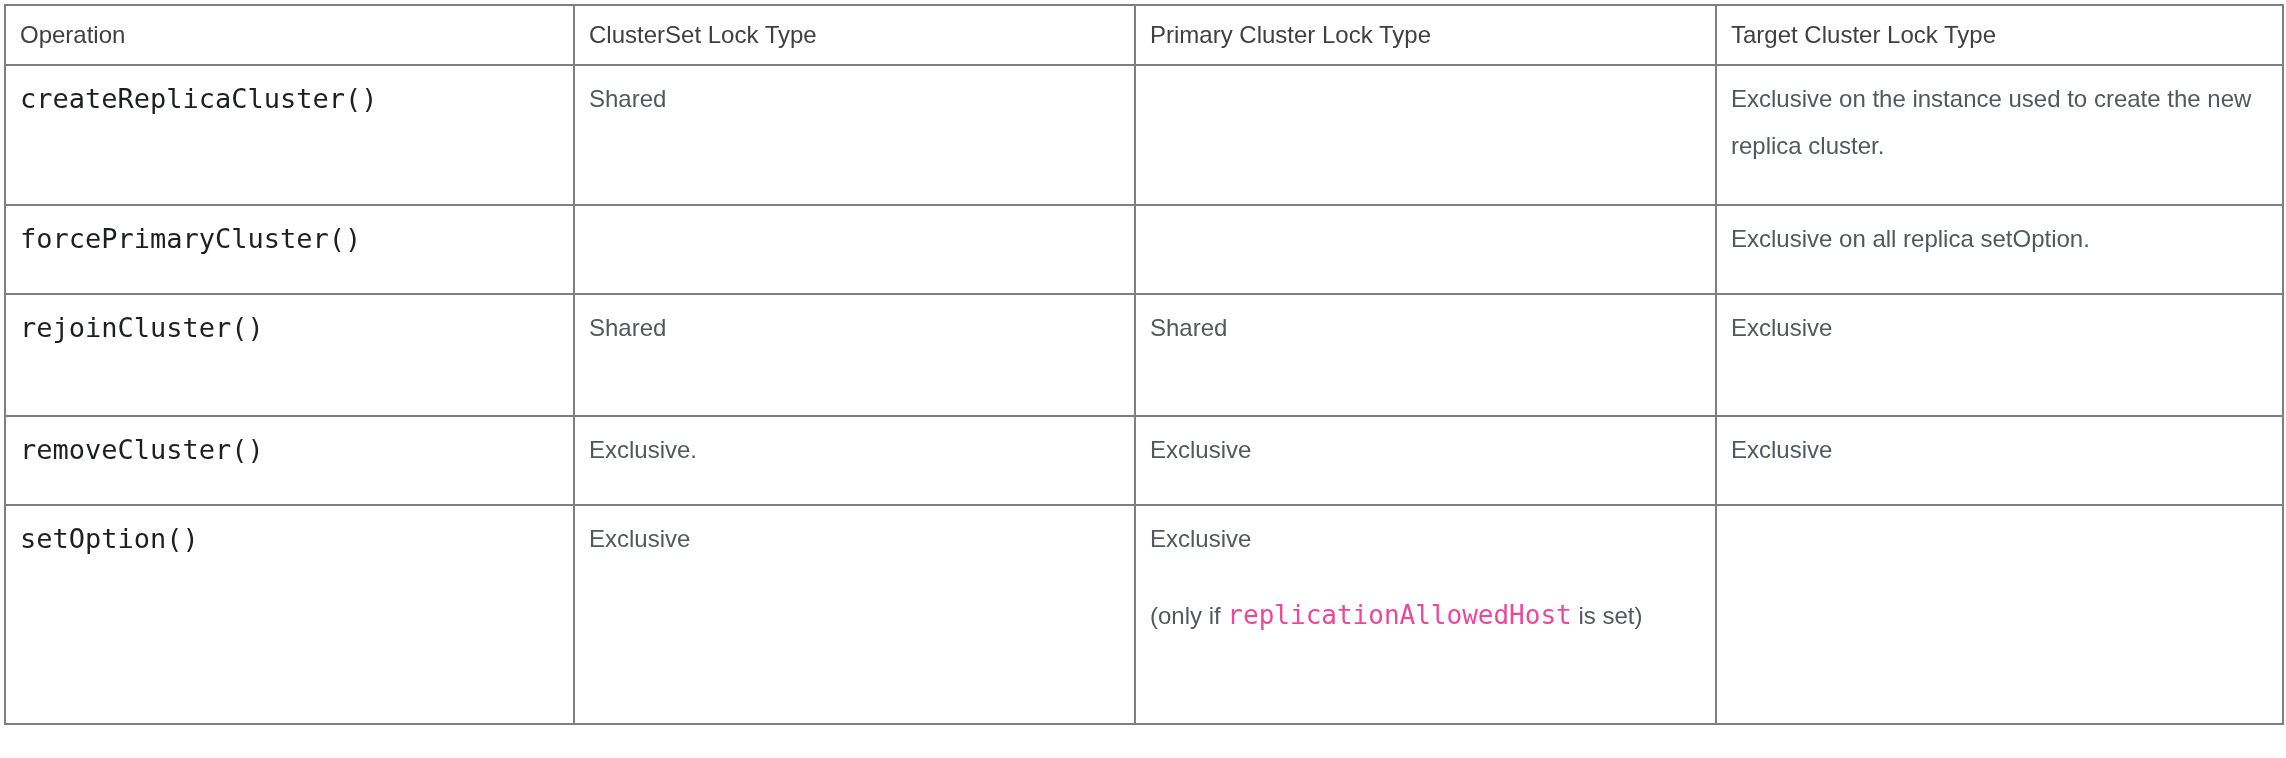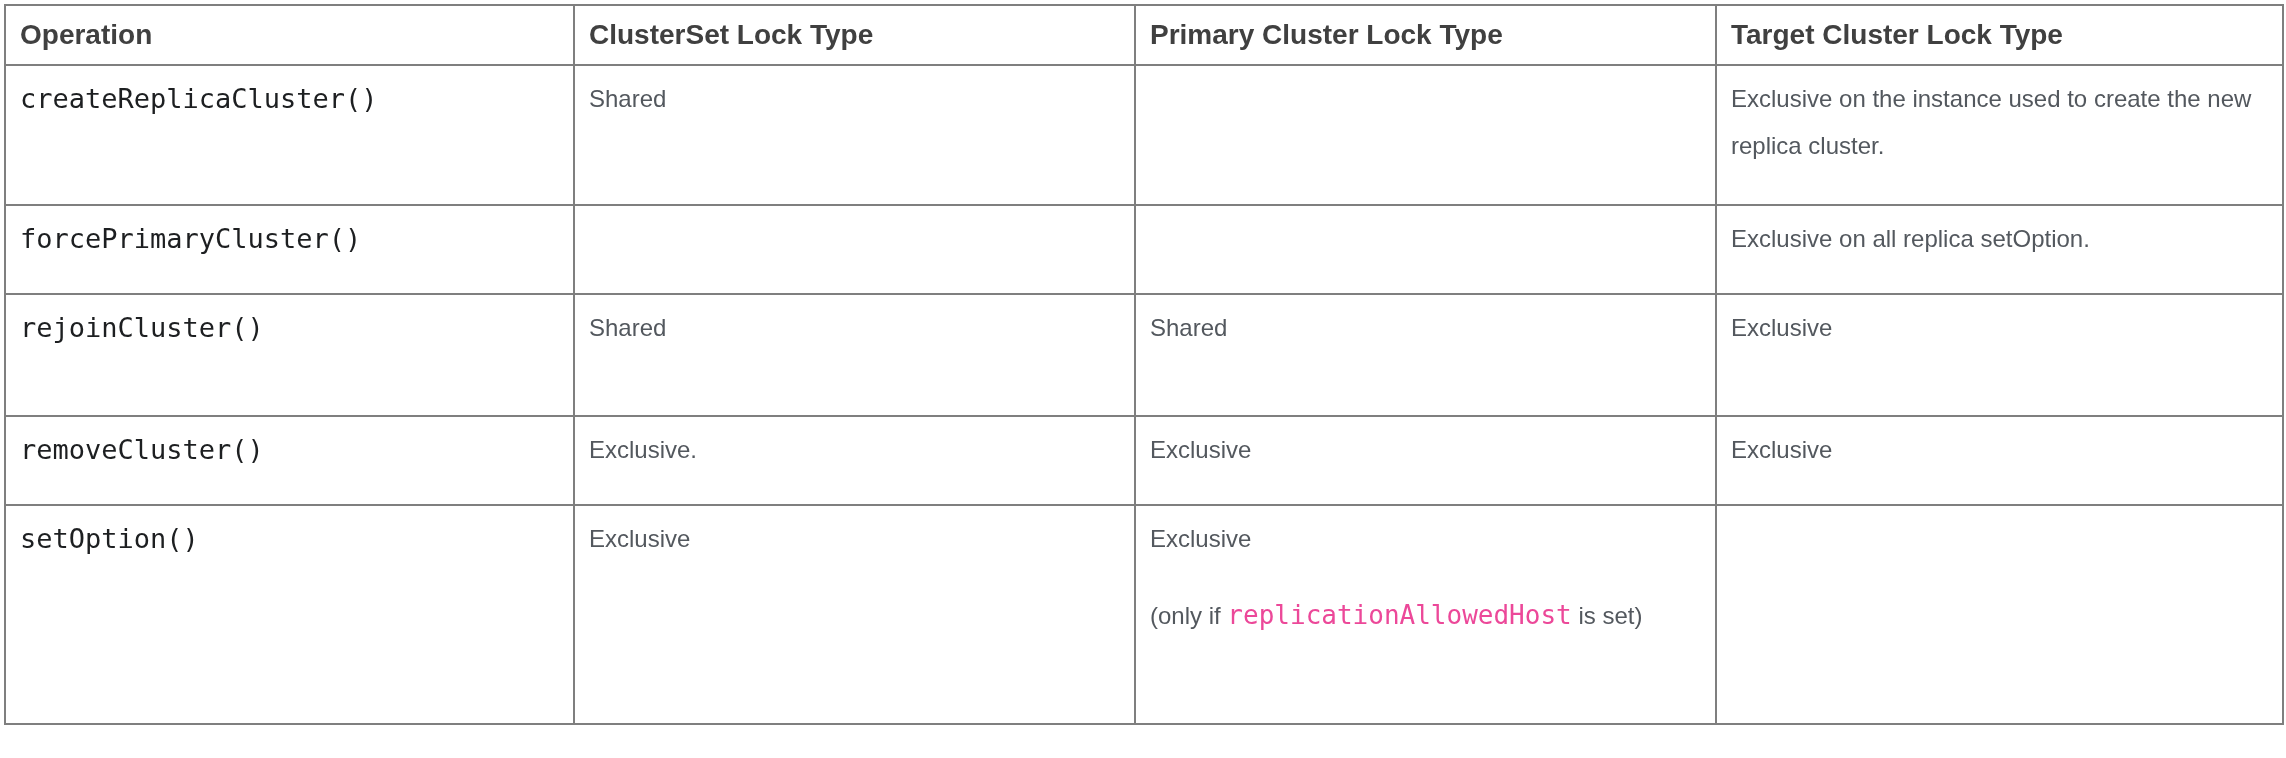--- a/index.html
+++ b/index.html
@@ -20,22 +20,22 @@
   th, td {
     border: 2px solid #7f7f7f;
     vertical-align: top;
     text-align: left;
     padding: 9px 14px 0 14px;
     background: #ffffff;
     overflow: hidden;
   }
   th {
     color: #404040;
-    font-size: 28px;
-    font-weight: bold;
+    font-size: 24px;
+    font-weight: normal;
     line-height: 40px;
     padding-bottom: 9px;
     white-space: nowrap;
   }
   td {
     color: #53585e;
     font-size: 24px;
   }
   td p {
     margin: 0 0 30px 0;

